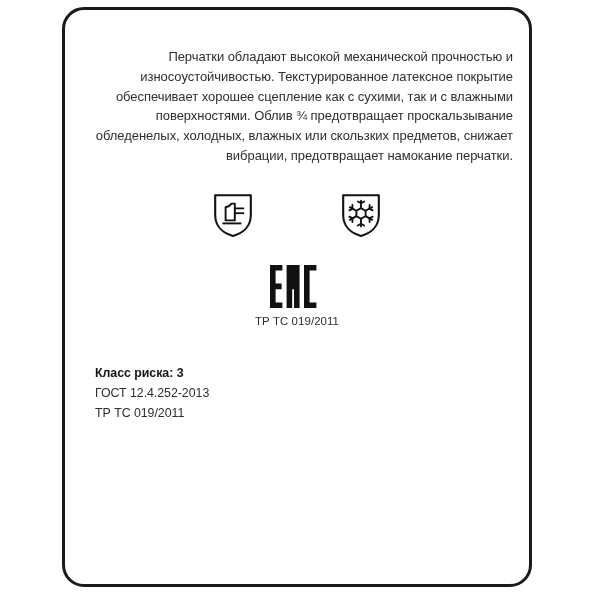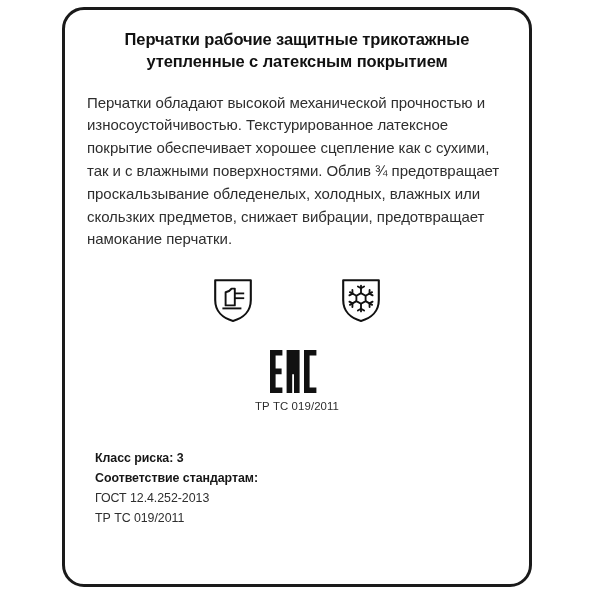--- a/index.html
+++ b/index.html
@@ -41,23 +41,24 @@
     font-weight: bold;
     line-height: 1.35;
     color: #111111;
     letter-spacing: -0.1px;
     padding: 0 4px;
   }
 
   .body-text {
     margin: 0;
     color: #2e2e2e;
-    font-size: 15px;
+    font-size: 13px;
     line-height: 1.52;
     letter-spacing: -0.05px;
+    text-align: right;
   }
 
   #intro-paragraph {
     margin-top: 19px;
     padding-left: 10px;
     padding-right: 4px;
   }
 
   
   #pictogram-row {
@@ -115,21 +116,20 @@
     right: 16px;
     top: 483px;
   }
 </style>
 </head>
 <body>
 
 <div id="card">
   <div id="card-inner">
 
-    <h1 class="title">Перчатки рабочие защитные трикотажные утепленные с латексным покрытием</h1>
 
     <p class="body-text" id="intro-paragraph">Перчатки обладают высокой механической прочностью и износоустойчивостью. Текстурированное латексное покрытие обеспечивает хорошее сцепление как с сухими, так и с влажными поверхностями. Облив ¾ предотвращает проскальзывание обледенелых, холодных, влажных или скользких предметов, снижает вибрации, предотвращает намокание перчатки.</p>
 
     <div id="pictogram-row">
 
       <svg class="pictogram" viewBox="0 0 40 45" aria-hidden="true">
         <path d="M2.2 2.2 H37.8 V22 C37.8 33.2 30.2 40.2 20 42.9 C9.8 40.2 2.2 33.2 2.2 22 Z" fill="none" stroke="#111111" stroke-width="2.1" stroke-linejoin="round"></path>
         <path d="M12.6 14.2 C15.6 13.6 17.4 12.4 18.6 10.6 L21.8 10.6 L21.8 27.4 L12.6 27.4 Z" fill="none" stroke="#111111" stroke-width="1.9" stroke-linejoin="round"></path>
         <line x1="21.8" y1="15.4" x2="31.2" y2="15.4" stroke="#111111" stroke-width="1.8"></line>
         <line x1="21.8" y1="20.2" x2="31.2" y2="20.2" stroke="#111111" stroke-width="1.8"></line>
@@ -170,20 +170,19 @@
 
         <path d="M17.6 1 H30.6 V44 H25 V25.2 H23.2 V44 H17.6 Z M23.2 6.6 H25 V19.6 H23.2 Z" fill="#111111"></path>
 
         <path d="M35 1 H47.4 V6.6 H40.6 V38.4 H47.4 V44 H35 Z" fill="#111111"></path>
       </svg>
       <div id="eac-caption">ТР ТС 019/2011</div>
     </div>
 
     <div id="spec-block">
       <div class="spec-line bold">Класс риска: 3</div>
-      <div class="spec-line bold">Соответствие стандартам:</div>
       <div class="spec-line">ГОСТ 12.4.252-2013</div>
       <div class="spec-line">ТР ТС 019/2011</div>
     </div>
 
 
   </div>
 </div>
 
 </body></html>

